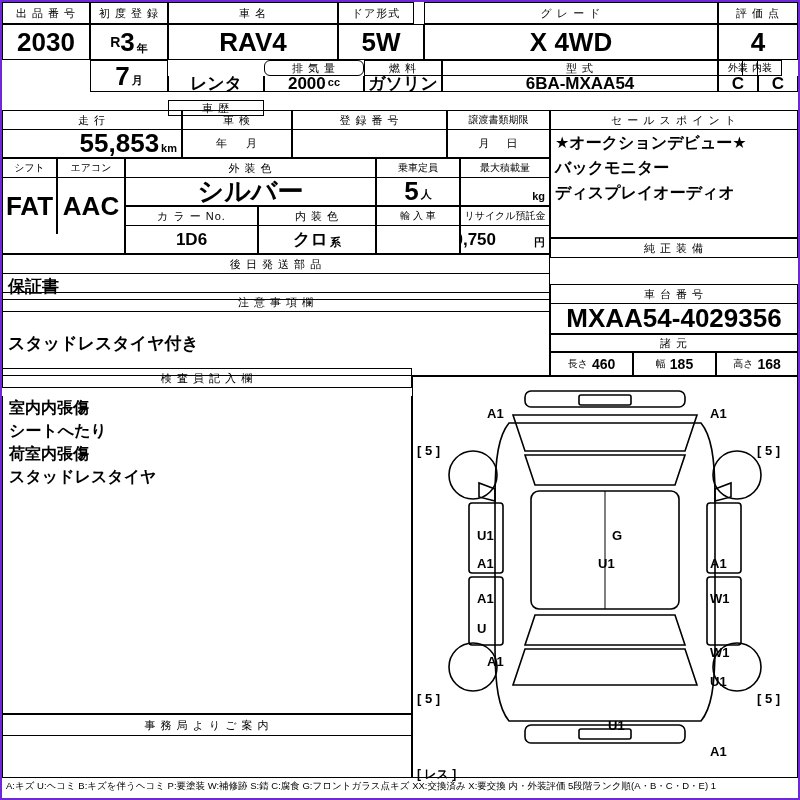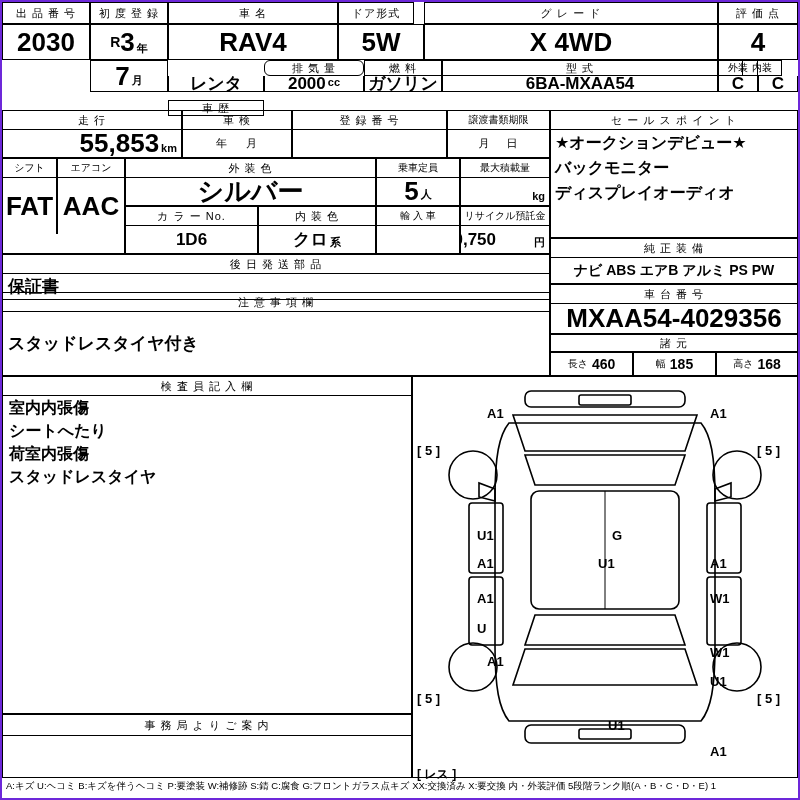--- a/index.html
+++ b/index.html
@@ -156,21 +156,20 @@
   </div>
   <div class="cell val-m" style="left:374px;top:224px;width:84px;height:28px;border-top:none;"></div>
   <div class="cell right" style="left:458px;top:224px;width:90px;height:28px;border-top:none;gap:36px;">
     <span class="val-m">10,750</span>
     <span class="unit">円</span>
   </div>
 
   <div class="cell" style="left:0;top:232px;width:123px;height:20px;border-top:none;"></div>
 
   <div class="cell lbl" style="left:548px;top:236px;width:248px;height:20px;">純 正 装 備</div>
-  <div class="cell val-s" style="left:548px;top:256px;width:248px;height:26px;border-top:none;">ナビ  ABS  エアB  アルミ  PS  PW</div>
 
   <div class="cell lbl" style="left:0;top:252px;width:548px;height:20px;">後 日 発 送 部 品</div>
   <div class="cell left val-m" style="left:0;top:272px;width:548px;height:26px;border-top:none;">保証書</div>
 
   <div class="cell lbl" style="left:0;top:290px;width:548px;height:20px;">注 意 事 項 欄</div>
   <div class="cell left val-m" style="left:0;top:310px;width:548px;height:64px;border-top:none;">
     <span>スタッドレスタイヤ付き</span>
   </div>
 
   <div class="cell lbl" style="left:548px;top:282px;width:248px;height:20px;">車 台 番 号</div>
@@ -183,21 +182,21 @@
   </div>
   <div class="cell" style="left:631px;top:350px;width:83px;height:24px;">
     <span class="lbl-s" style="margin-right:4px;">幅</span>
     <span class="val-s">185</span>
   </div>
   <div class="cell" style="left:714px;top:350px;width:82px;height:24px;">
     <span class="lbl-s" style="margin-right:4px;">高さ</span>
     <span class="val-s">168</span>
   </div>
 
-  <div class="cell lbl" style="left:0;top:374px;width:410px;height:20px;text-align:right;">検 査 員 記 入 欄</div>
+  <div class="cell lbl" style="left:0;top:366px;width:410px;height:20px;text-align:right;">検 査 員 記 入 欄</div>
   <div class="cell multi" style="left:0;top:394px;width:410px;height:318px;border-top:none;">
     <div class="noteline">室内内張傷</div>
     <div class="noteline">シートへたり</div>
     <div class="noteline">荷室内張傷</div>
     <div class="noteline">スタッドレスタイヤ</div>
   </div>
 
   <div class="cell lbl" style="left:0;top:712px;width:410px;height:22px;">事 務 局 よ り ご 案 内</div>
   <div class="cell" style="left:0;top:734px;width:410px;height:42px;border-top:none;"></div>
 

